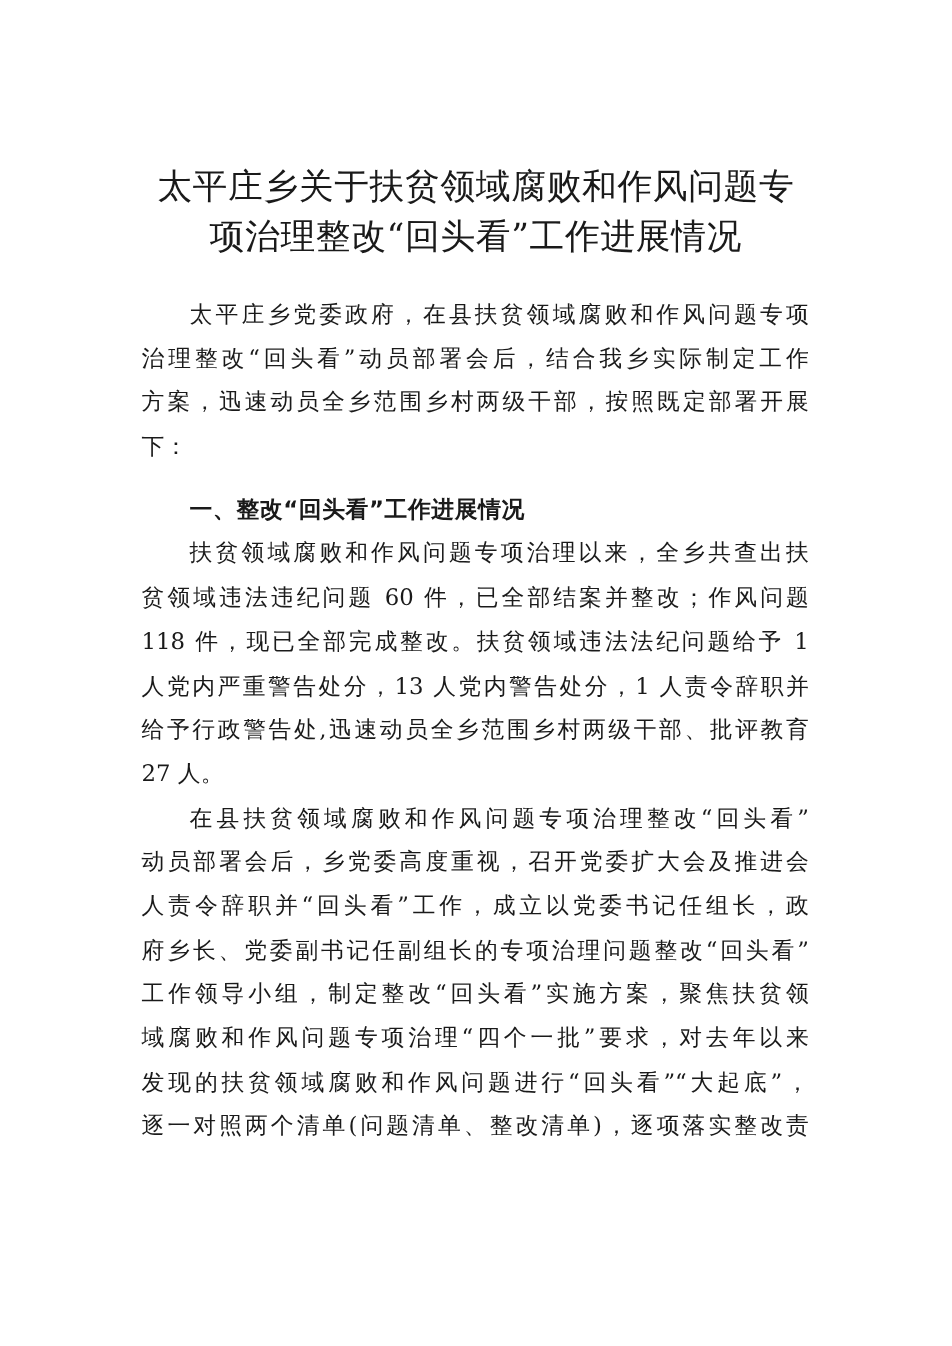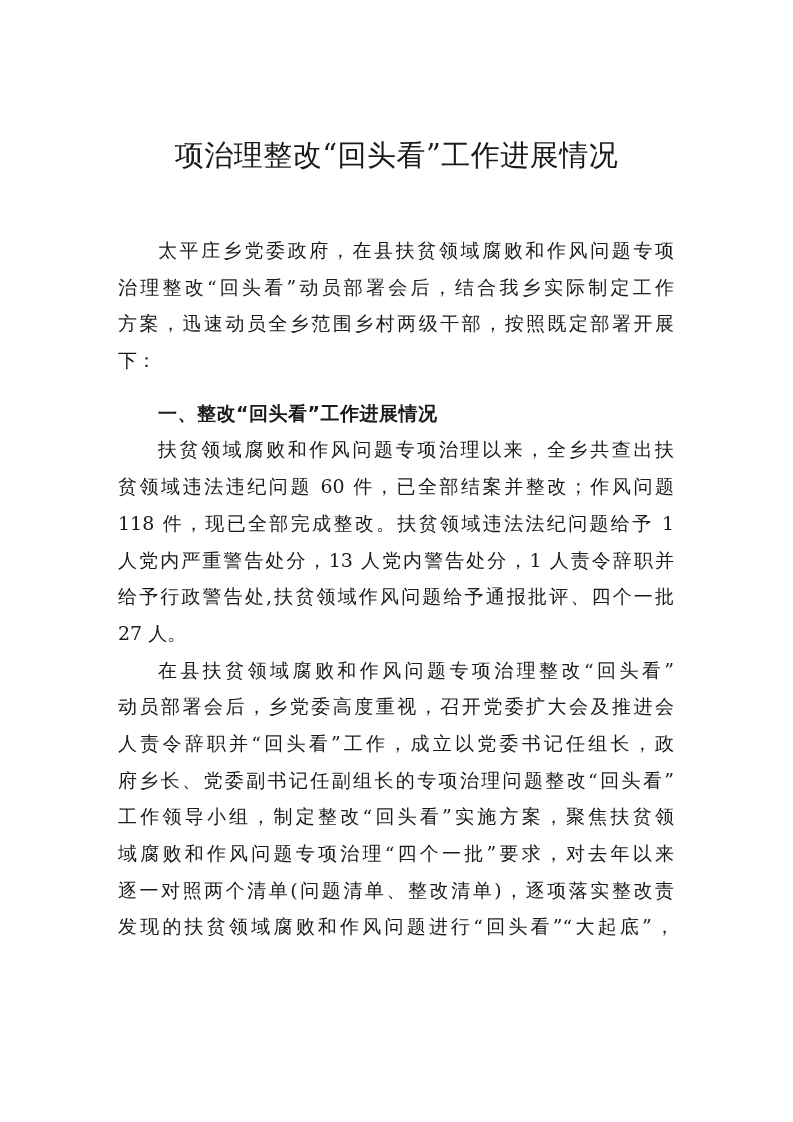--- a/index.html
+++ b/index.html
@@ -32,21 +32,21 @@
       line-height: 42px;
       font-weight: normal;
       letter-spacing: 0.5px;
       margin: 0;
     }
     .title .tline { display: block; white-space: nowrap; }
     .body-text {
       position: absolute;
       left: 118px;
       width: 556px;
-      top: 232px;
+      top: 244px;
       font-size: 19px;
       line-height: 36.7px;
     }
     .line {
       display: block;
       white-space: nowrap;
       text-align: justify;
       text-align-last: justify;
       height: 36.7px;
     }
@@ -67,48 +67,49 @@
       letter-spacing: 0.5px;
       margin-top: 16px;
     }
   </style>
 </head>
 <body>
 
 <div class="page">
 
   <h1 class="title">
+    <span class="tline">太平庄乡关于扶贫领域腐败和作风问题专</span>
     <span class="tline">项治理整改“回头看”工作进展情况</span>
   </h1>
 
   <div class="body-text">
 
     <div>
       <span class="line indent">太平庄乡党委政府，在县扶贫领域腐败和作风问题专项</span>
       <span class="line">治理整改“回头看”动员部署会后，结合我乡实际制定工作</span>
       <span class="line">方案，迅速动员全乡范围乡村两级干部，按照既定部署开展</span>
       <span class="line last">下：</span>
     </div>
 
     <div class="heading">一、整改“回头看”工作进展情况</div>
 
     <div>
       <span class="line indent">扶贫领域腐败和作风问题专项治理以来，全乡共查出扶</span>
       <span class="line">贫领域违法违纪问题 60 件，已全部结案并整改；作风问题</span>
       <span class="line">118 件，现已全部完成整改。扶贫领域违法法纪问题给予 1</span>
       <span class="line">人党内严重警告处分，13 人党内警告处分，1 人责令辞职并</span>
-      <span class="line">给予行政警告处,扶贫领域作风问题给予通报批评、四个一批</span>
+      <span class="line">给予行政警告处,迅速动员全乡范围乡村两级干部、批评教育</span>
       <span class="line last">27 人。</span>
     </div>
 
     <div>
       <span class="line indent">在县扶贫领域腐败和作风问题专项治理整改“回头看”</span>
       <span class="line">动员部署会后，乡党委高度重视，召开党委扩大会及推进会</span>
       <span class="line">人责令辞职并“回头看”工作，成立以党委书记任组长，政</span>
       <span class="line">府乡长、党委副书记任副组长的专项治理问题整改“回头看”</span>
       <span class="line">工作领导小组，制定整改“回头看”实施方案，聚焦扶贫领</span>
       <span class="line">域腐败和作风问题专项治理“四个一批”要求，对去年以来</span>
+      <span class="line">发现的扶贫领域腐败和作风问题进行“回头看”“大起底”，</span>
       <span class="line">逐一对照两个清单(问题清单、整改清单)，逐项落实整改责</span>
-      <span class="line">发现的扶贫领域腐败和作风问题进行“回头看”“大起底”，</span>
     </div>
 
   </div>
 </div>
 
 </body></html>

